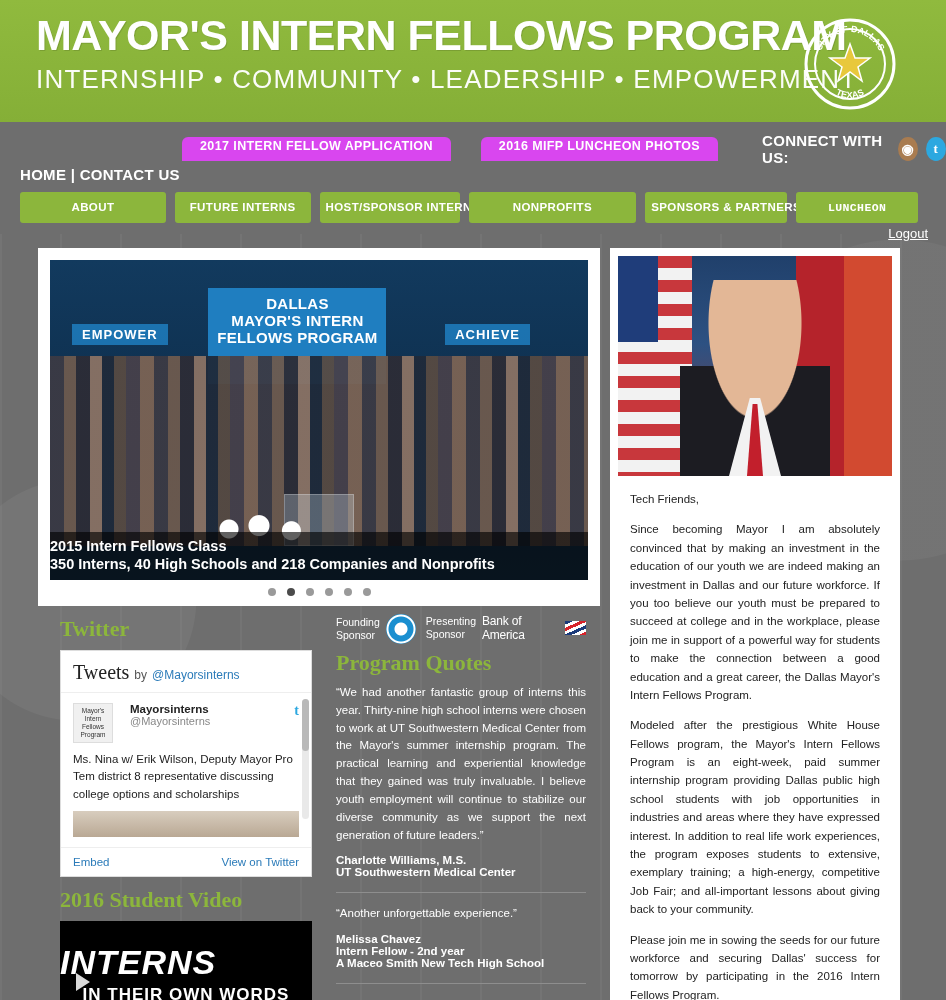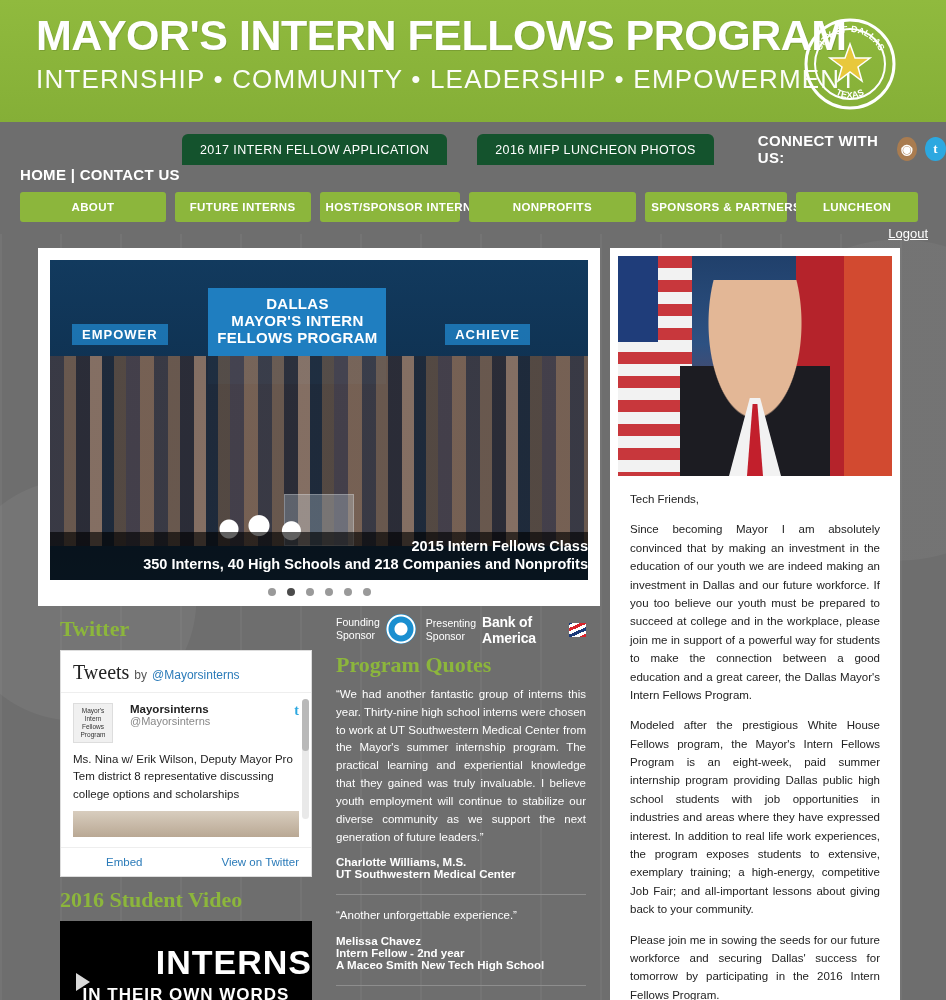--- a/index.html
+++ b/index.html
@@ -59,28 +59,28 @@
     position: relative;
     background: #6e6e6e;
     height: 112px;
   }
   .topbtn-row {
     position: absolute; top: 10px; left: 0; right: 0;
     display: flex; align-items: center;
     padding-left: 182px;
   }
   .pillbtn {
-    background: #14532d;
+    background: #d946ef;
     color: #fff;
     font-size: 12.5px;
-    font-weight: normal;
+    font-weight: bold;
     letter-spacing: .4px;
     border: none;
     border-radius: 6px 6px 0 0;
-    padding: 9px 18px 8px;
+    padding: 2px 18px 8px;
     margin-right: 30px;
     white-space: nowrap;
     cursor: pointer;
   }
   .connect {
     color: #fff; font-size: 15px; font-weight: bold;
     letter-spacing: .3px;
     margin-left: 14px;
     display: flex; align-items: center; gap: 8px;
   }
@@ -113,21 +113,21 @@
     padding: 9px 6px;
     border-radius: 3px;
     white-space: nowrap;
     cursor: pointer;
   }
   .navitem.n0 { width: 146px; }
   .navitem.n1 { width: 136px; }
   .navitem.n2 { width: 140px; }
   .navitem.n3 { width: 168px; }
   .navitem.n4 { width: 142px; }
-  .navitem.n5 { width: 122px; }
+  .navitem.n5 { width: 122px; font-family: Liberation Mono, monospace; }
 
   .logout {
     position: absolute; right: 18px; top: 104px;
     color: #fff; font-size: 13px; text-decoration: underline;
     cursor: pointer;
   }
 
   
   .content {
     position: relative;
@@ -186,21 +186,21 @@
   }
   .hero .podium {
     position: absolute; bottom: 34px; left: 50%; transform: translateX(-50%);
     width: 70px; height: 52px;
     background: rgba(190,200,210,.35);
     border: 1px solid rgba(255,255,255,.25);
   }
   .hero .caption {
     position: absolute; left: 0; right: 0; bottom: 0;
     background: rgba(0,0,0,.62);
-    color: #fff; text-align: right;
+    color: #fff; text-align: left;
     padding: 6px 0 8px;
   }
   .hero .cap1 { font-size: 14.5px; font-weight: bold; }
   .hero .cap2 { font-size: 14.5px; font-weight: bold; margin-top: 2px; }
   .dots {
     display: flex; justify-content: center; gap: 11px;
     padding: 8px 0 10px;
   }
   .dot { width: 8px; height: 8px; border-radius: 50%; background: #9a9a9a; cursor: pointer; }
   .dot.active { background: #4b4b4b; }
@@ -243,29 +243,29 @@
   .tw-name { font-size: 11.5px; font-weight: bold; color: #222; }
   .tw-handle2 { font-size: 11px; color: #888; }
   .tw-bird { margin-left: auto; color: #2ca8e0; font-size: 14px; font-family: "Liberation Serif", serif; font-weight: bold; }
   .tw-text { font-size: 11.5px; color: #222; line-height: 1.5; margin-top: 8px; }
   .tw-media { height: 26px; margin-top: 8px; background: linear-gradient(180deg,#d8cdbe,#b9a894); }
   .tw-foot {
     display: flex; justify-content: space-between;
     border-top: 1px solid #eee; padding: 8px 12px;
     font-size: 11.5px; color: #2b7bb9;
   }
-  .tw-foot span { cursor: pointer; margin-left: 33px; }
+  .tw-foot span { cursor: pointer; }
 
   .video-wrap { margin-top: 10px; }
   .video {
     position: relative; width: 252px; height: 128px; background: #000; overflow: hidden;
   }
   .video .vtitle {
-    position: absolute; top: 22px; left: 0; right: 0; text-align: right;
-    color: #fff; font-weight: bold; font-size: 34px; letter-spacing: 1px;
+    position: absolute; top: 22px; left: 0; right: 0; text-align: left;
+    color: #fff; font-weight: bold; font-size: 34px; letter-spacing: 1px; font-style: italic;
   }
   .video .vsub {
     position: absolute; top: 64px; left: 0; right: 0; text-align: center;
     color: #fff; font-weight: bold; font-size: 17px; letter-spacing: 1px;
   }
   .video .play {
     position: absolute; left: 16px; top: 52px;
     width: 0; height: 0; border-left: 14px solid rgba(255,255,255,.85);
     border-top: 9px solid transparent; border-bottom: 9px solid transparent;
     cursor: pointer;
@@ -273,21 +273,21 @@
 
   
   .sponsors { display: flex; align-items: flex-start; gap: 10px; padding-top: 4px; }
   .sp-block { display: flex; align-items: center; gap: 6px; }
   .sp-label { font-size: 10.5px; color: #fff; line-height: 1.25; }
   .sp-att {
     width: 30px; height: 30px; border-radius: 50%;
     background: radial-gradient(circle at 50% 50%, #fff 0 6px, #1a8fd0 7px 12px, #fff 13px 14px, #1a8fd0 15px 30px);
   }
   .sp-boa {
-    font-size: 14px; color: #fff; font-weight: bold; letter-spacing: -.2px;
+    font-size: 12px; color: #fff; font-weight: normal; letter-spacing: -.2px;
     display: flex; align-items: center; gap: 3px; justify-content: flex-end;
   }
   .sp-boa .flag {
     width: 22px; height: 14px;
     background: repeating-linear-gradient(-24deg,#d8232a 0 3px,#fff 3px 6px, #1a3a7a 6px 9px, #fff 9px 12px);
   }
 
   .quote { margin-bottom: 14px; }
   .qtext {
     font-size: 11.5px; color: #fff; line-height: 1.55; text-align: justify;

